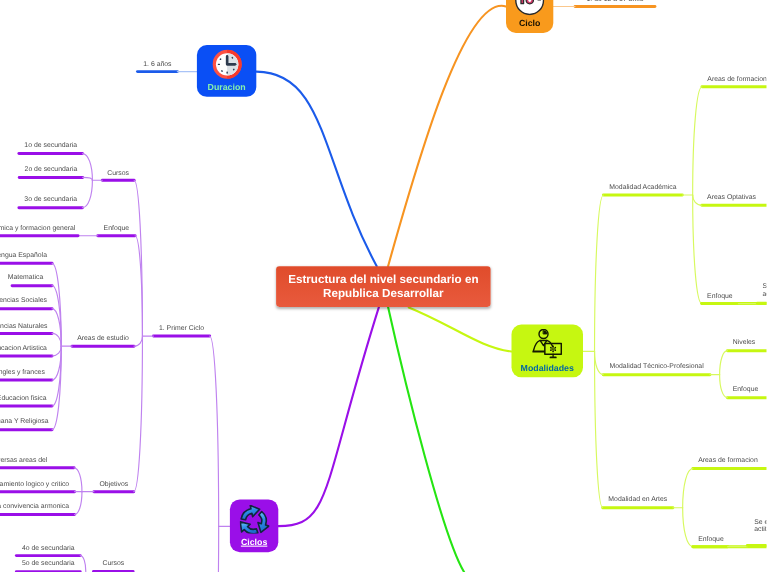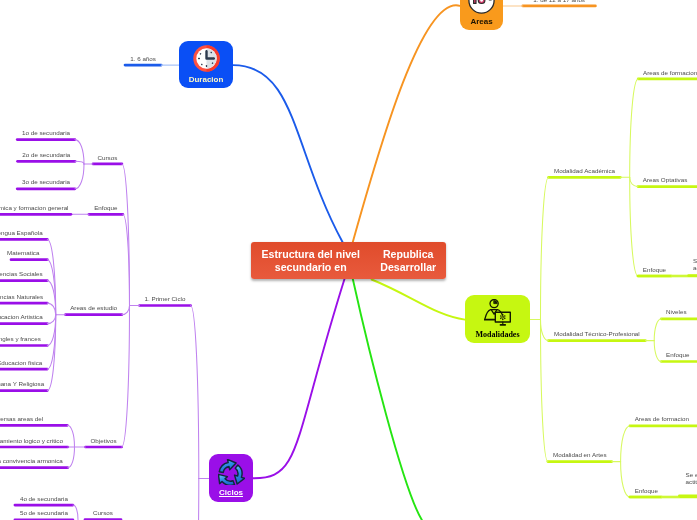--- a/index.html
+++ b/index.html
@@ -9,22 +9,22 @@
   #stage{position:relative;width:697px;height:520px;overflow:hidden;background:#fff;}
   svg#links{position:absolute;left:0;top:0;width:697px;height:520px;}
   .lbl{position:absolute;color:#4b4b4b;font-size:6.25px;line-height:7.2px;
        white-space:nowrap;letter-spacing:0;
        -webkit-font-smoothing:antialiased;}
   .lbl.ml{line-height:7.3px;}
   .node{position:absolute;border-radius:9px;display:flex;flex-direction:column;
         align-items:center;justify-content:center;box-sizing:border-box;}
   .node .cap{font-weight:bold;font-size:8px;letter-spacing:0;line-height:9.5px;margin-top:3px;-webkit-font-smoothing:antialiased;}
   .node svg.ic{display:block;}
-  #central{position:absolute;border-radius:3px;display:flex;flex-direction:row;
-           align-items:center;justify-content:center;text-align:center;color:#fff;
+  #central{position:absolute;border-radius:3px;display:flex;flex-direction:column;
+           align-items:center;justify-content:center;text-align:left;color:#fff;
            font-weight:bold;font-size:10.6px;line-height:12.1px;letter-spacing:0;-webkit-font-smoothing:antialiased;
            box-shadow:0 1.5px 2.5px rgba(0,0,0,.30);}
 </style>
 </head>
 <body>
 
 <div id="stage">
 <svg id="links" viewBox="0 0 697 520">
 <path d="M233.0 65.1 C296.2 65.1 292.5 149.9 342.5 242.0" fill="none" stroke="#1B5BEA" stroke-width="1.9" stroke-linecap="round"></path>
 <path d="M352.8 242.0 C380.2 144.2 422.8 -5.1 459.9 5.8" fill="none" stroke="#F79421" stroke-width="1.9" stroke-linecap="round"></path>
@@ -147,21 +147,21 @@
 <div class="lbl" style="left:642.8px;top:272.6px;transform:translate(0,-100%)">Enfoque</div>
 <div class="lbl ml" style="left:693.1px;top:256.6px;width:90px;white-space:normal;"><span>Se orienta a la formacion academica del estudiante</span></div>
 <div class="lbl" style="left:596.9px;top:337.2px;transform:translate(-50%,-100%)">Modalidad Técnico-Profesional</div>
 <div class="lbl" style="left:666.1px;top:315.4px;transform:translate(0,-100%)">Niveles</div>
 <div class="lbl" style="left:666.1px;top:358.1px;transform:translate(0,-100%)">Enfoque</div>
 <div class="lbl" style="left:579.8px;top:458.2px;transform:translate(-50%,-100%)">Modalidad en Artes</div>
 <div class="lbl" style="left:634.7px;top:422.4px;transform:translate(0,-100%)">Areas de formacion</div>
 <div class="lbl" style="left:634.7px;top:493.6px;transform:translate(0,-100%)">Enfoque</div>
 <div class="lbl ml" style="left:685.6px;top:470.6px;width:90px;white-space:normal;"><span>Se enfoca en el desarrollo de actitudes artisticas y recreativas</span></div>
 
-  <div class="node" id="node-duracion" style="left:179px;top:41px;width:54px;height:47px;background:#0A4FF5;color:#fef9c3;">
+  <div class="node" id="node-duracion" style="left:179px;top:41px;width:54px;height:47px;background:#0A4FF5;color:#86efac;">
     <svg class="ic" width="27" height="27" viewBox="0 0 27 27">
   <circle cx="13.5" cy="13.5" r="13.2" fill="#FD5142"></circle>
   <path d="M13.5 0.3 A13.2 13.2 0 0 1 13.5 26.7 Z" fill="#F63A2C"></path>
   <circle cx="13.5" cy="13.5" r="10.2" fill="#FFFFFF"></circle>
   <path d="M13.5 3.3 A10.2 10.2 0 0 1 13.5 23.7 Z" fill="#DCE1E6"></path>
   <g fill="#2E3B4E">
     <rect x="12.85" y="5.0" width="1.3" height="2.0" rx="0.55"></rect>
     <rect x="12.85" y="20.0" width="1.3" height="2.0" rx="0.55"></rect>
     <rect x="20.0" y="12.85" width="2.0" height="1.3" rx="0.55"></rect>
     <rect x="5.0" y="12.85" width="2.0" height="1.3" rx="0.55"></rect>
@@ -179,24 +179,24 @@
     <svg class="ic" width="27" height="27" viewBox="0 0 27 27">
   <circle cx="13.5" cy="13.5" r="12.6" fill="#FFFFFF" stroke="#2B2B2B" stroke-width="1.3"></circle>
   <g fill="#D53A6B" stroke="#2B2B2B" stroke-width="1.15" stroke-linejoin="round">
     <path d="M5.6 6.0 h2.4 v10.4 h-2.4 z"></path>
     <path d="M13.6 5.3 a3.0 2.6 0 0 1 0 5.2 a3.3 3.0 0 0 0 0 6.0 a3.3 3.0 0 0 0 0 -6.0 a3.0 2.6 0 0 1 0 -5.2 z"></path>
   </g>
   <circle cx="13.6" cy="8.0" r="1.05" fill="#FFFFFF"></circle>
   <circle cx="13.6" cy="13.4" r="1.35" fill="#FFFFFF"></circle>
   <path d="M21.2 5.6 h2.1 v2.6 h2.6 v2.1 h-2.6 v2.6 h-2.1 v-2.6 h-2.6 v-2.1 h2.6 z" fill="#D53A6B" stroke="#2B2B2B" stroke-width="1.15" stroke-linejoin="round"></path>
 </svg>
-    <span class="cap">Areas</span>
-  </div>
-
-  <div class="node" id="node-modalidades" style="left:465px;top:295px;width:65px;height:48px;background:#C6F711;color:#000000;font-family:Liberation Serif, serif;">
+    <span class="cap">Ciclo</span>
+  </div>
+
+  <div class="node" id="node-modalidades" style="left:465px;top:295px;width:65px;height:48px;background:#C6F711;color:#0369a1;">
     <svg class="ic" width="27" height="28" viewBox="0 0 27 28">
  <g fill="none" stroke="#141a00" stroke-width="1.3" stroke-linejoin="round" stroke-linecap="round">
    <circle cx="10.1" cy="4.6" r="4.1"></circle>
    <path d="M10.1 1.6 A3.0 3.0 0 0 1 13.1 4.6 L10.1 4.6 Z" fill="#141a00" stroke-width="0.85"></path>
    <path d="M1.0 19.6 C2.3 14.4 4.6 11.2 6.6 10.6 h7.0 c2.0 0.6 3.7 2.7 4.8 5.3"></path>
    <path d="M7.2 10.6 l2.9 4.6 l2.9 -4.6"></path>
    <path d="M0.3 20.6 h10.2" stroke-width="1.7"></path>
    <rect x="11.3" y="13.3" width="15.0" height="9.7" stroke-width="1.4"></rect>
    <path d="M18.8 23.0 v2.3" stroke-width="1.2"></path>
    <path d="M16.4 25.9 h4.9" stroke-width="1.6"></path>

